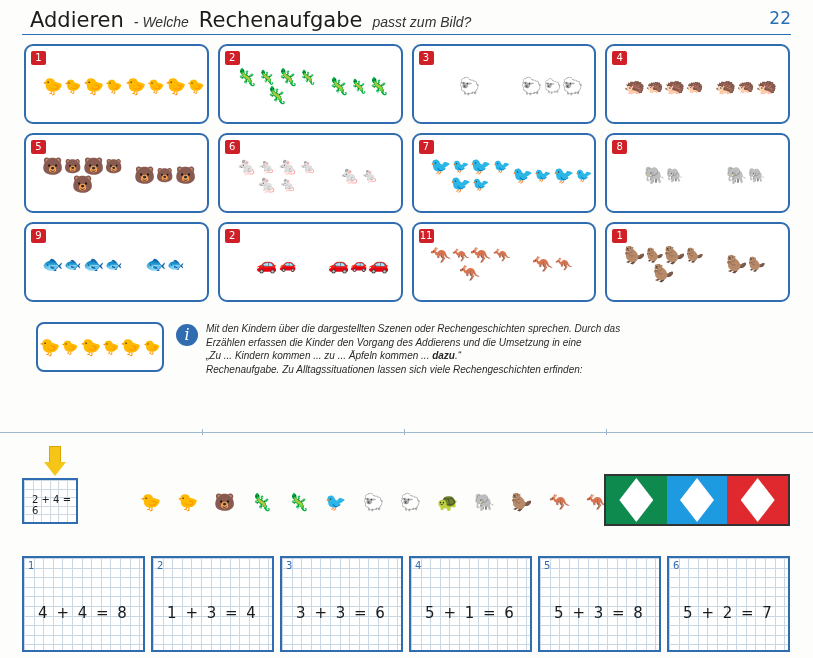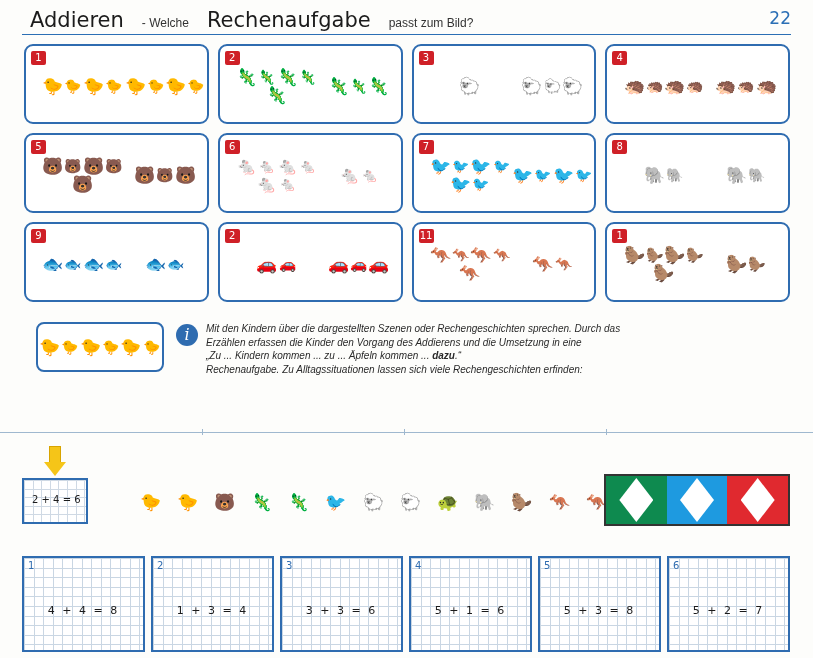--- a/index.html
+++ b/index.html
@@ -20,31 +20,32 @@
     background: #fdfdfb;
   }
 
   
   .header {
     position: absolute;
     left: 30px;
     top: 8px;
     display: flex;
     align-items: baseline;
-    gap: 18px;
+    gap: 10px;
     white-space: nowrap;
   }
   .h-bold {
     font-size: 21px;
     color: #1b1b1b;
     font-family: "DejaVu Sans", sans-serif;
   }
   .h-italic {
-    font-size: 12px;
+    font-size: 14px;
     color: #333;
+    font-style: italic;
   }
   .h-big {
     font-size: 21px;
     color: #1b1b1b;
     font-family: "DejaVu Sans", sans-serif;
   }
   .page-num {
     position: absolute;
     right: 22px;
     top: 8px;
@@ -206,21 +207,21 @@
     left: 0; top: 16px;
     width: 0; height: 0;
     border-left: 11px solid transparent;
     border-right: 11px solid transparent;
     border-top: 14px solid #f5c518;
   }
   .mini-grid {
     position: absolute;
     left: 22px;
     top: 478px;
-    width: 66px;
+    width: 56px;
     height: 46px;
     border: 2px solid #2f6cb0;
     background:
       repeating-linear-gradient(to right, #cfd9e4 0 1px, transparent 1px 8.6px),
       repeating-linear-gradient(to bottom, #cfd9e4 0 1px, transparent 1px 8.6px),
       #fff;
     box-sizing: border-box;
   }
   .mini-grid span {
     position: absolute;
@@ -301,21 +302,21 @@
     font-size: 10px;
     color: #2f6cb0;
     font-family: "DejaVu Sans", sans-serif;
   }
   .abox .eq {
     position: absolute;
     left: 0;
     right: 0;
     top: 46px;
     text-align: center;
-    font-size: 11px;
+    font-size: 15px;
     letter-spacing: 2px;
     color: #1b1b1b;
     font-family: "DejaVu Sans", sans-serif;
   }
 </style>
 </head>
 <body>
 
 <div class="page">
 

